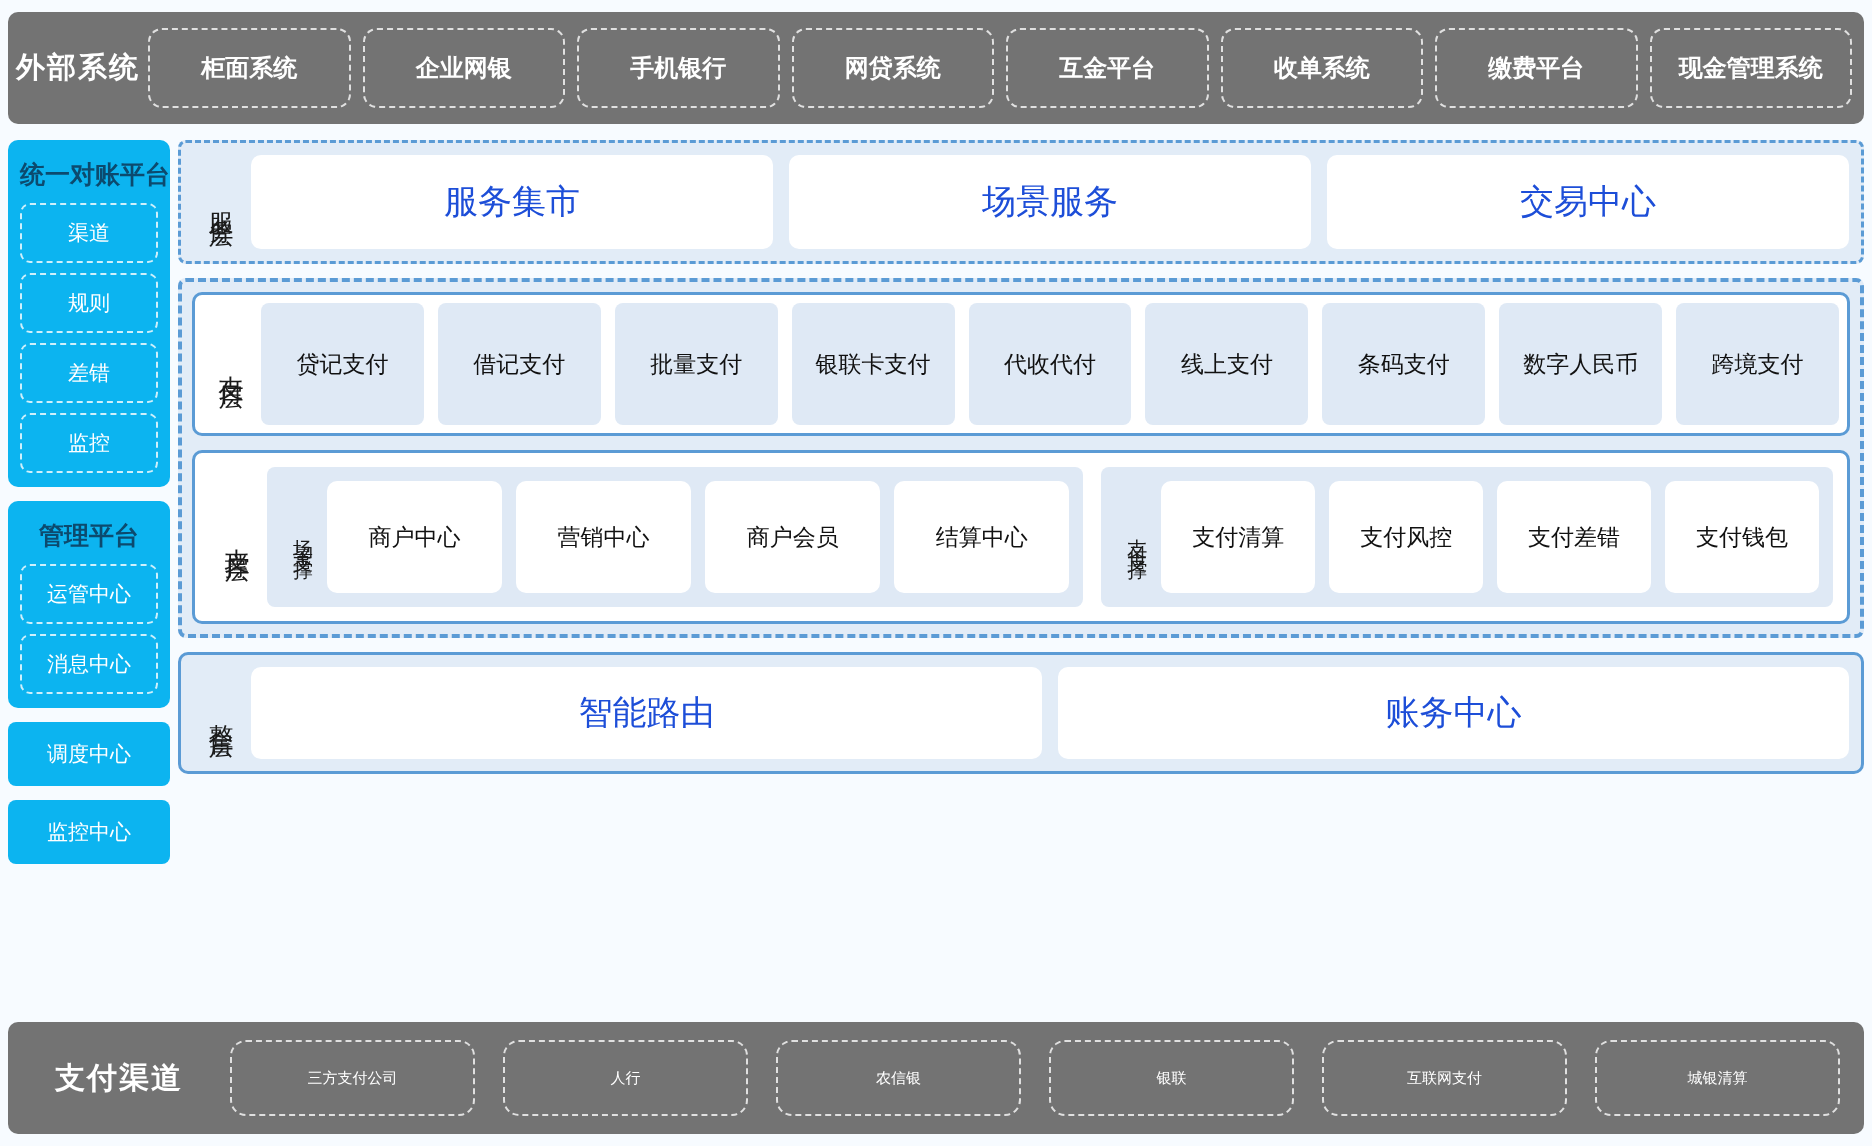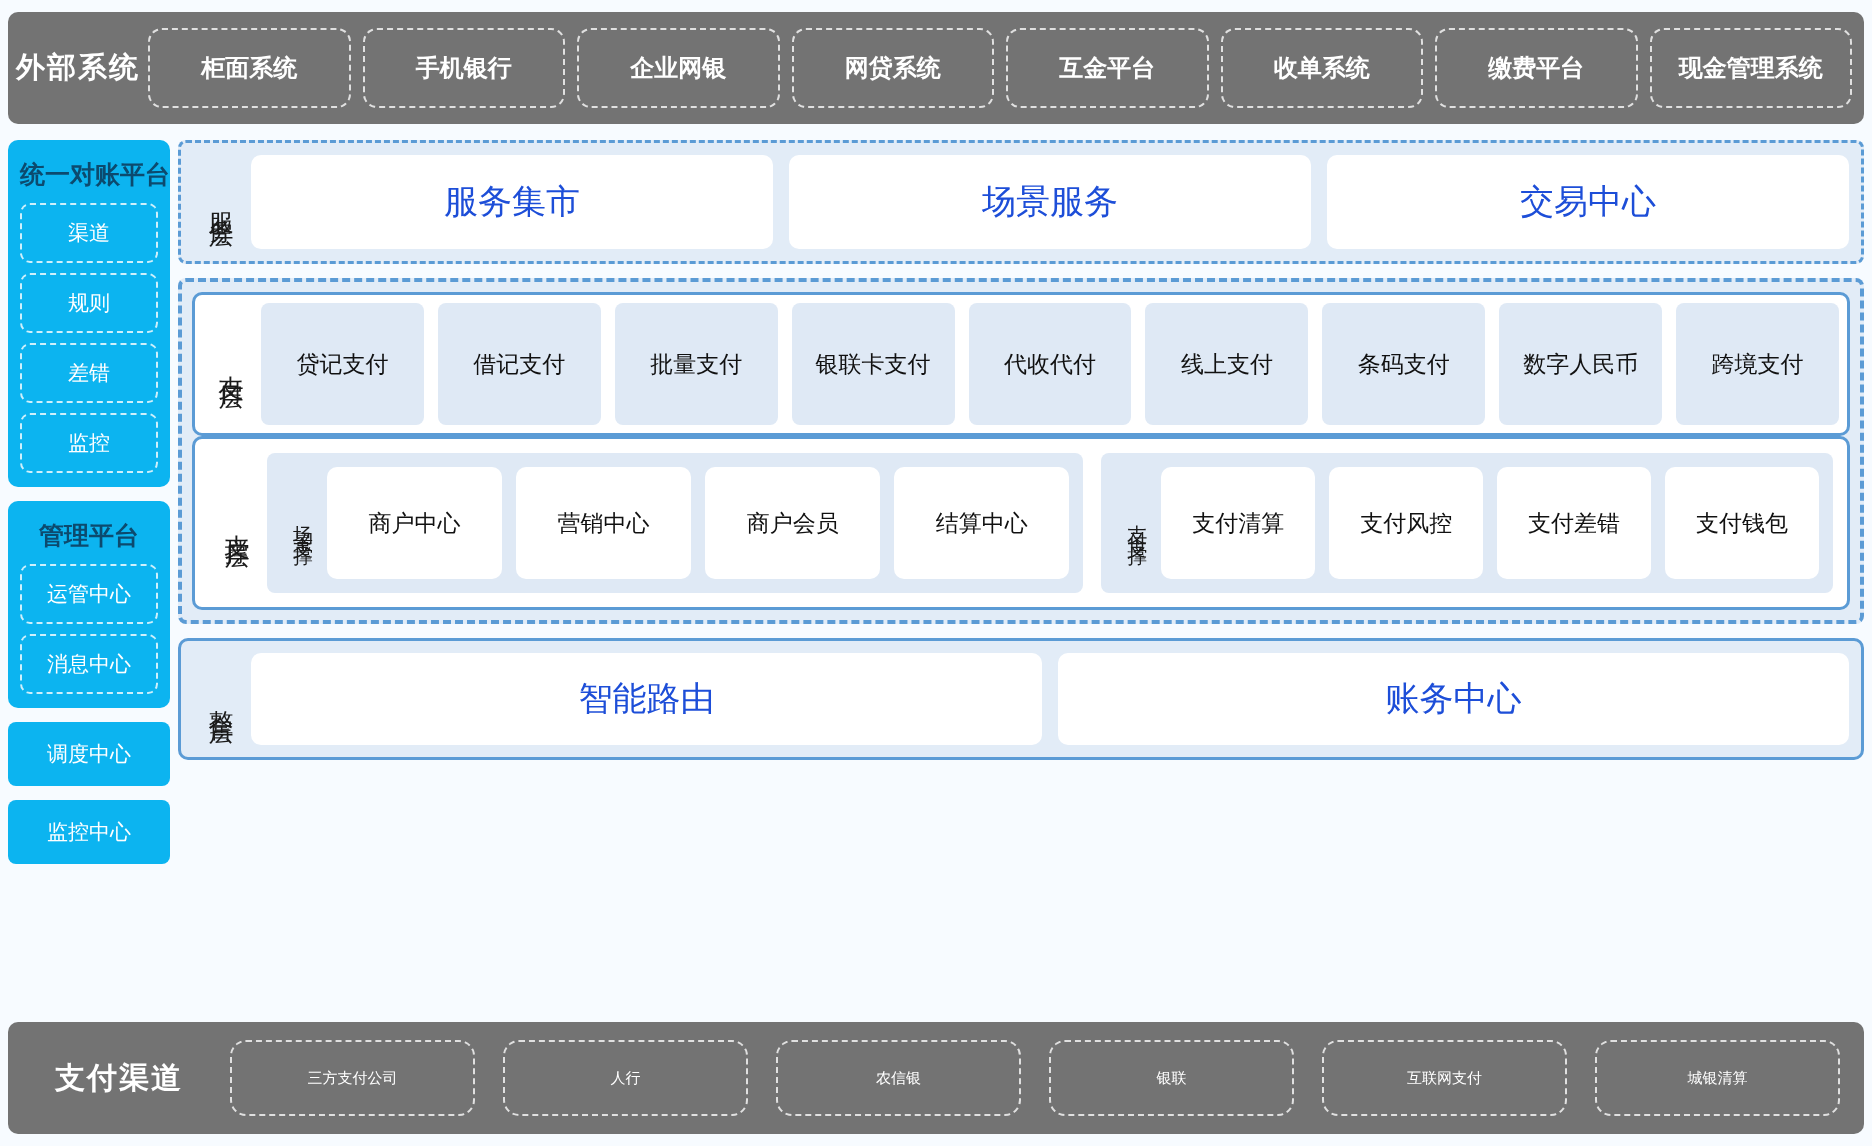--- a/index.html
+++ b/index.html
@@ -148,20 +148,21 @@
     white-space: nowrap;
   }
 
   
   .support-panel {
     background: #ffffff;
     border: 3px solid #5b9bd5;
     border-radius: 10px;
     padding: 14px;
     display: flex; align-items: stretch;
+    margin-top: 14px;
   }
   .support-groups { flex: 1 1 auto; display: flex; gap: 18px; }
   .support-group {
     background: #dfe9f5;
     border-radius: 8px;
     padding: 14px;
     display: flex; align-items: stretch;
   }
   .support-group.g1 { flex: 1.12 1 0; }
   .support-group.g2 { flex: 1 1 0; }
@@ -178,22 +179,22 @@
 </style>
 </head>
 <body>
 
 <div class="page">
 
   <div class="band" id="external-band">
     <div class="band-title">外部系统</div>
     <div class="band-items">
       <div class="band-chip">柜面系统</div>
+      <div class="band-chip">企业网银</div>
       <div class="band-chip">手机银行</div>
-      <div class="band-chip">企业网银</div>
       <div class="band-chip">网贷系统</div>
       <div class="band-chip">互金平台</div>
       <div class="band-chip">收单系统</div>
       <div class="band-chip">缴费平台</div>
       <div class="band-chip">现金管理系统</div>
     </div>
   </div>
 
   <div class="sidebar">
 

